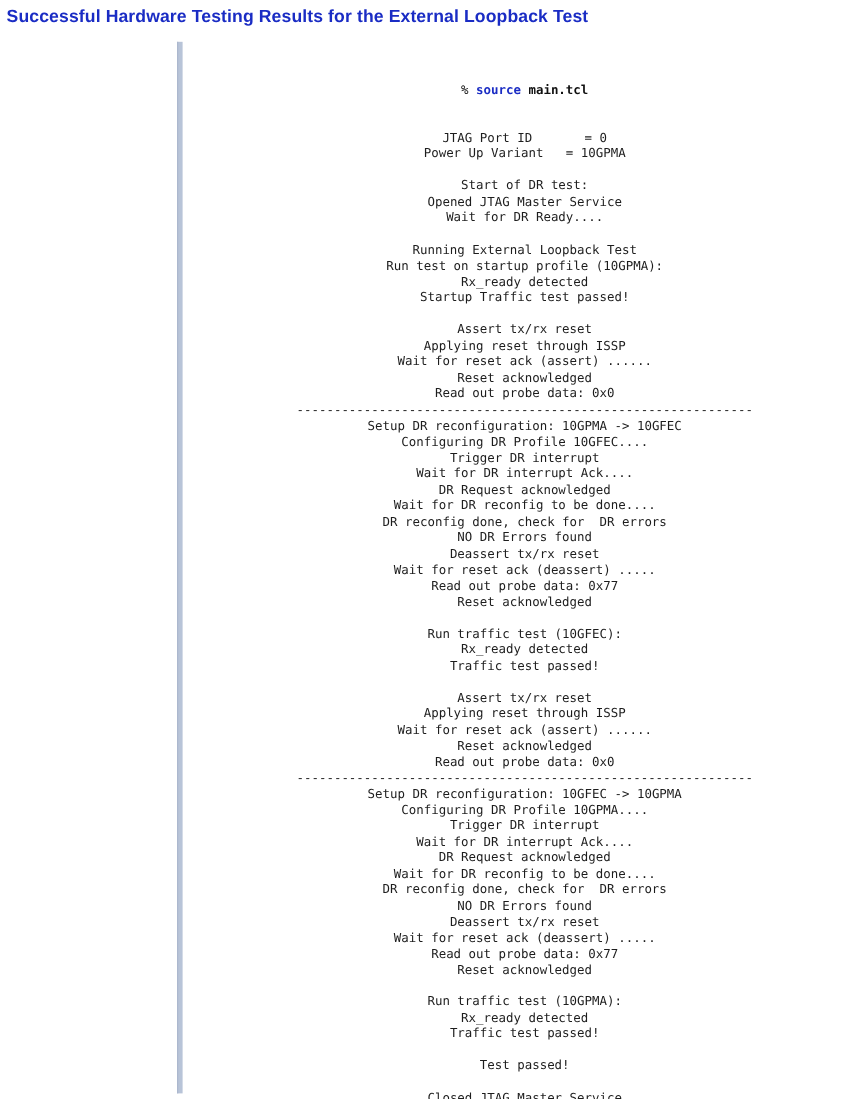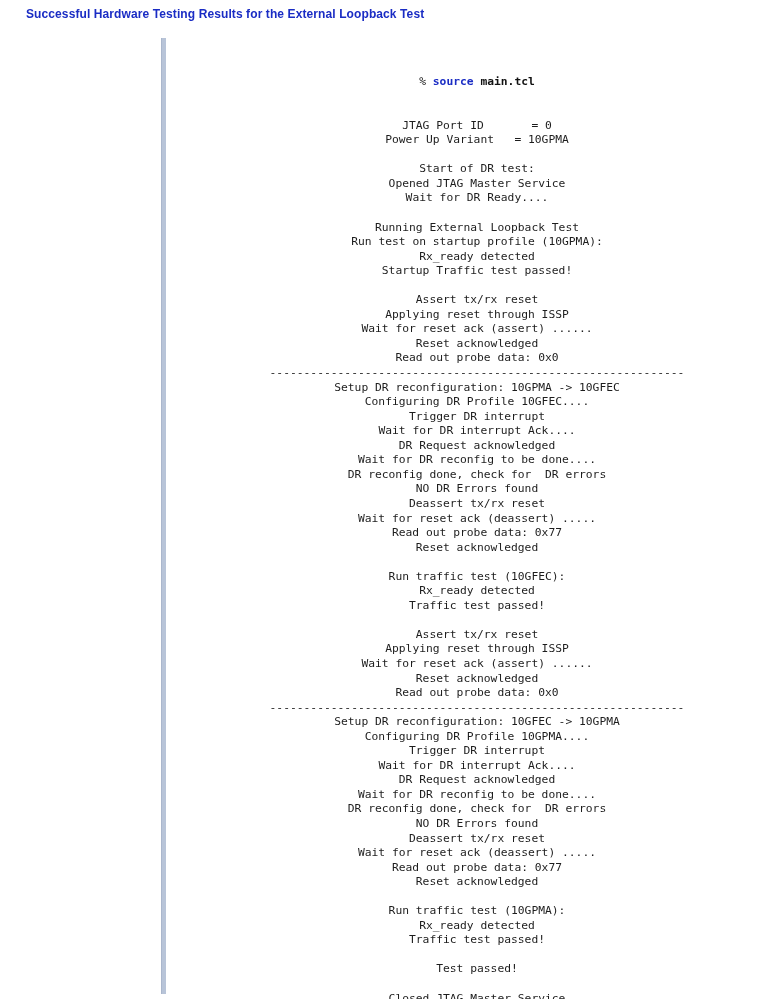--- a/index.html
+++ b/index.html
@@ -14,27 +14,26 @@
     overflow: hidden;
   }
   .page {
     position: relative;
     width: 770px;
     height: 999px;
     box-sizing: border-box;
   }
   .doc-title {
     font-family: "Liberation Sans", sans-serif;
-    font-size: 12px;
+    font-size: 16px;
     font-weight: bold;
     color: #1a2cc4;
     padding: 7px 0 0 6px;
     letter-spacing: 0.1px;
     white-space: nowrap;
-    margin-left: 20px;
   }
   .console-wrap {
     position: absolute;
     left: 161px;
     top: 38px;
     width: 620px;
     height: 956px;
     display: flex;
     text-align: center;
   }

